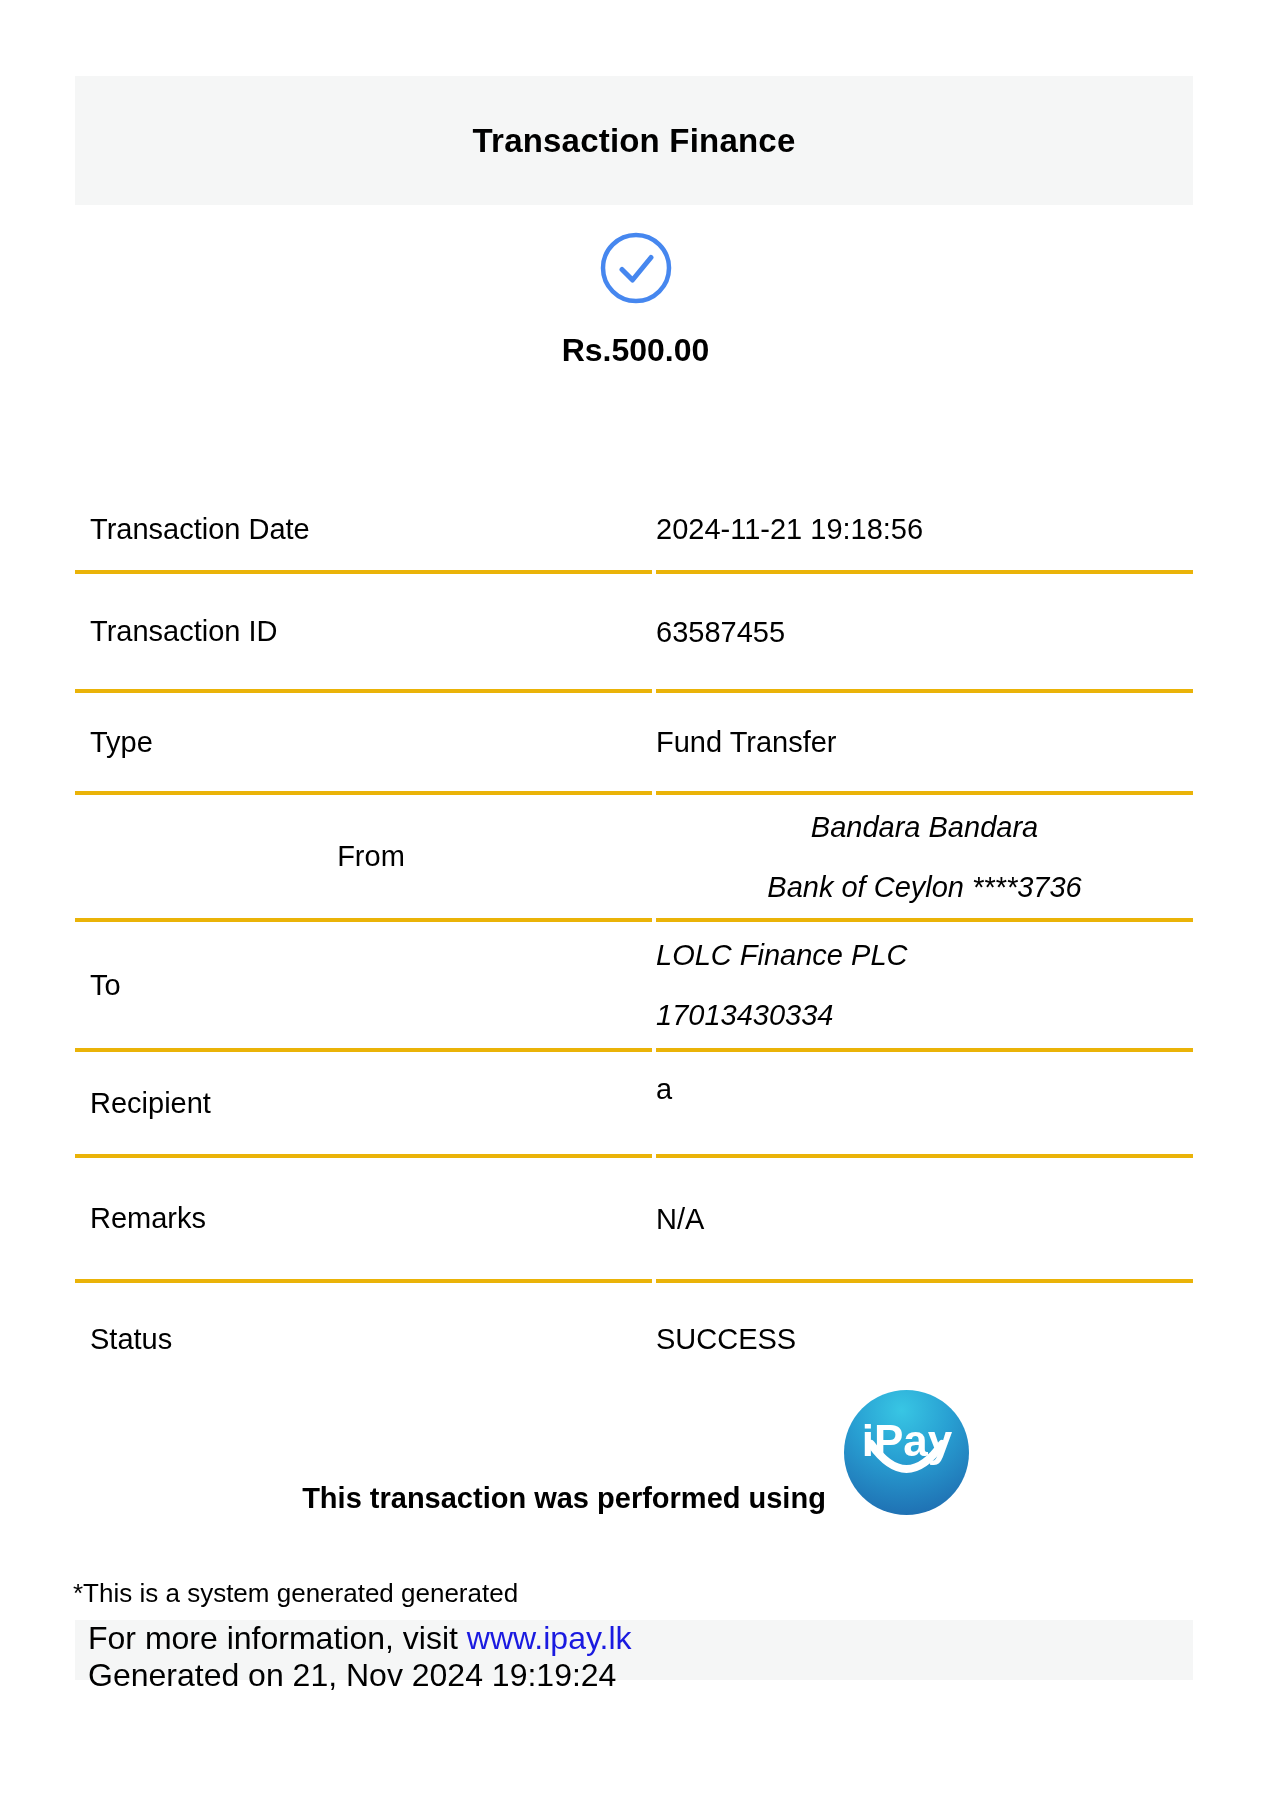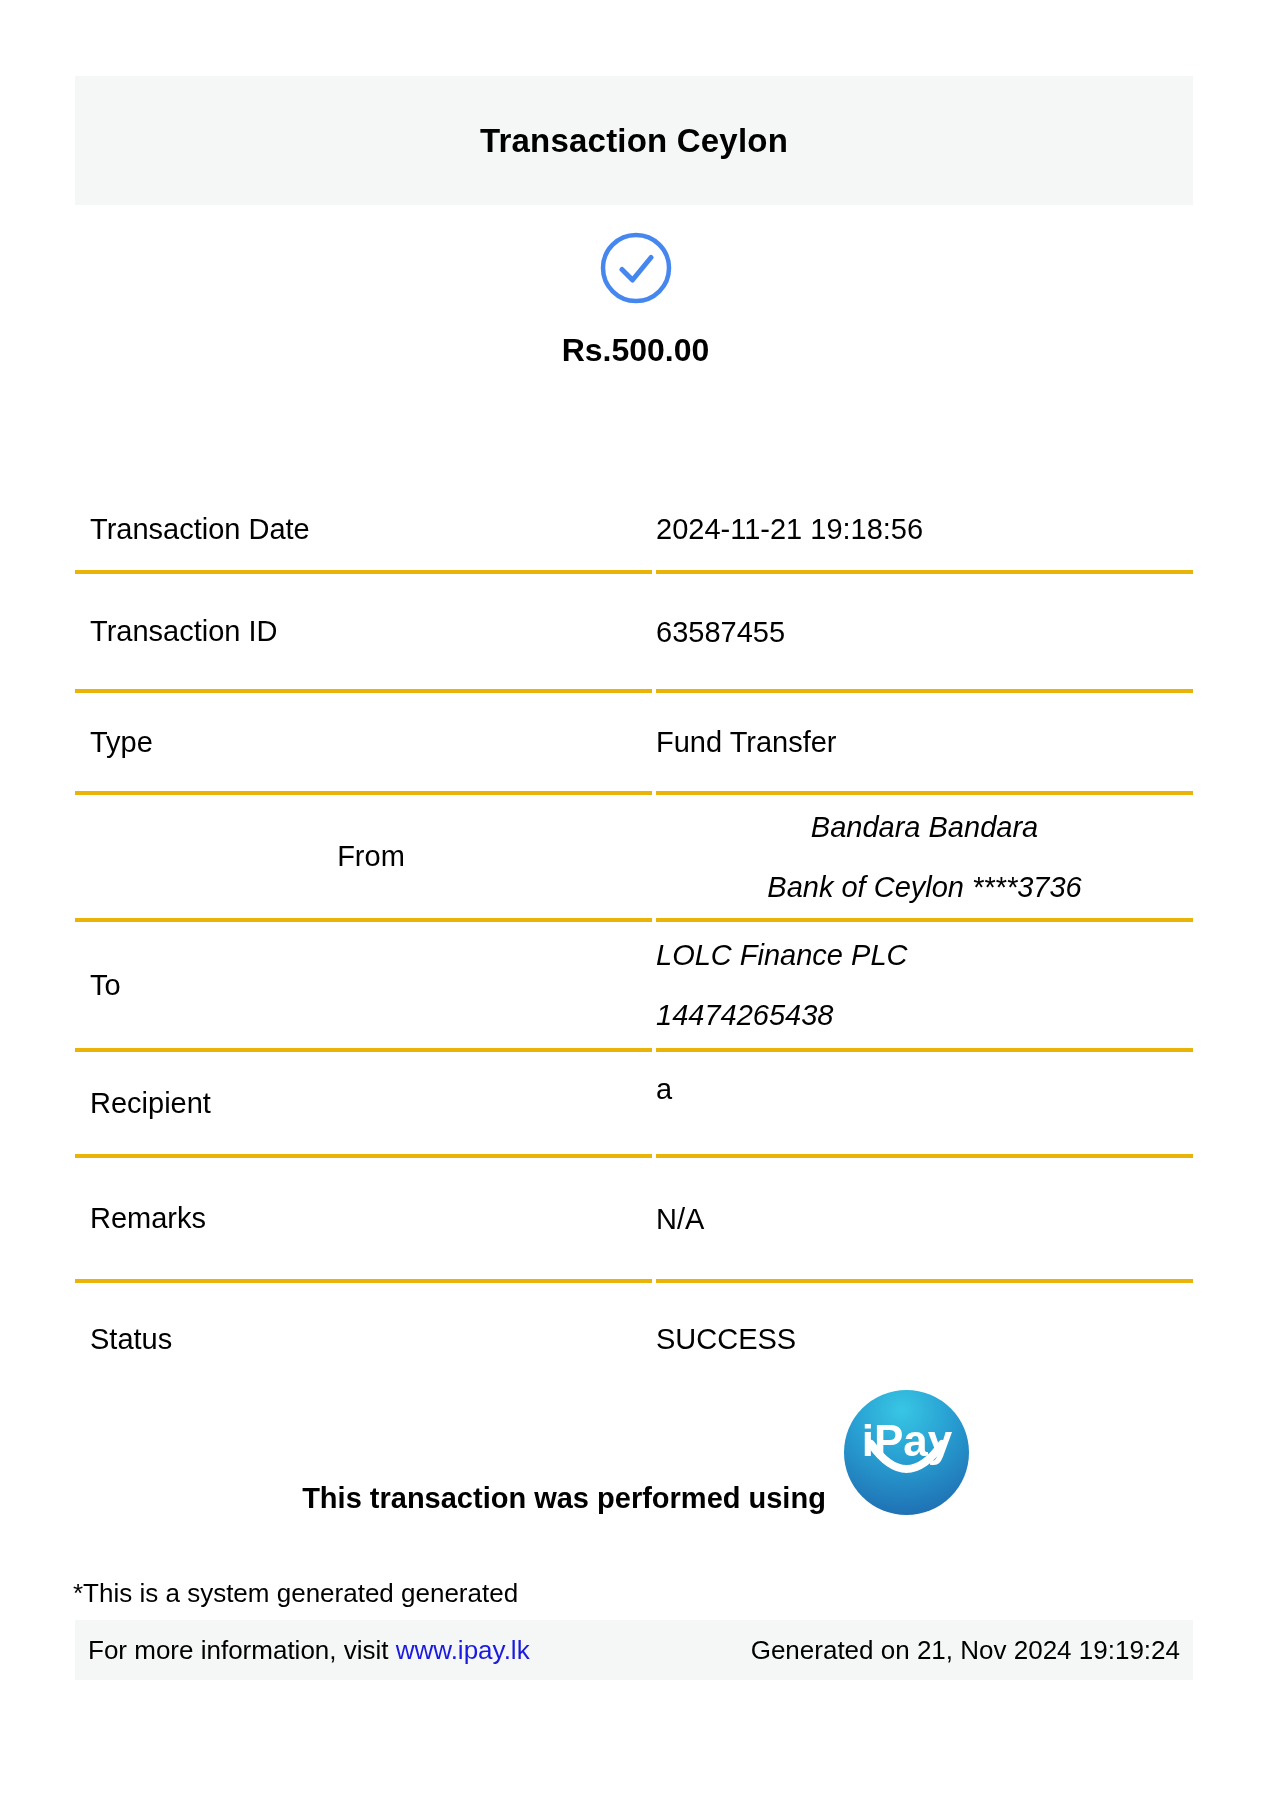--- a/index.html
+++ b/index.html
@@ -40,32 +40,33 @@
   .performed-text { font-size:29px; font-weight:bold; }
   .ipay-logo { width:125px; height:125px; display:block; }
 
   .note {
     position:absolute; top:1578px; left:73px; font-size:26px;
   }
 
   .footer-bar {
     position:absolute; top:1620px; left:75px; width:1118px; height:60px;
     background:#f5f6f6; box-sizing:border-box; padding:0 13px;
-    display:flex; align-items:center; justify-content:space-between;
-    font-size:26px;
+    display:flex; justify-content:space-between;
+    font-size:32px;
+    flex-direction:column;
   }
   .footer-left a { color:#1a1ae0; text-decoration:none; }
 </style>
 </head>
 <body>
 
 <div class="page">
 
   <div class="header-bar">
-    <h1 class="page-title">Transaction Ceylon</h1>
+    <h1 class="page-title">Transaction Finance</h1>
   </div>
 
   <div class="check-wrap">
     <svg class="check-icon" width="74" height="74" viewBox="0 0 74 74">
       <circle cx="37" cy="37" r="33" fill="none" stroke="#4687ef" stroke-width="4.5"></circle>
       <path d="M23 38.5 L33.5 49 L52 26.5" fill="none" stroke="#4687ef" stroke-width="5" stroke-linecap="round" stroke-linejoin="round"></path>
     </svg>
   </div>
 
   <div class="amount">Rs.500.00</div>
@@ -94,21 +95,21 @@
           <td class="label-cell">From</td>
           <td class="value-cell">
             <div class="value-line">Bandara Bandara</div>
             <div class="value-line">Bank of Ceylon ****3736</div>
           </td>
         </tr>
         <tr class="two-line" style="height: 130px;">
           <td class="label-cell">To</td>
           <td class="value-cell">
             <div class="value-line">LOLC Finance PLC</div>
-            <div class="value-line">14474265438</div>
+            <div class="value-line">17013430334</div>
           </td>
         </tr>
         <tr style="height: 106px;">
           <td class="label-cell">Recipient</td>
           <td class="value-cell"><div class="value-line raised">a</div></td>
         </tr>
         <tr style="height: 125px;">
           <td class="label-cell">Remarks</td>
           <td class="value-cell">
             <div class="value-line">N/A</div>

